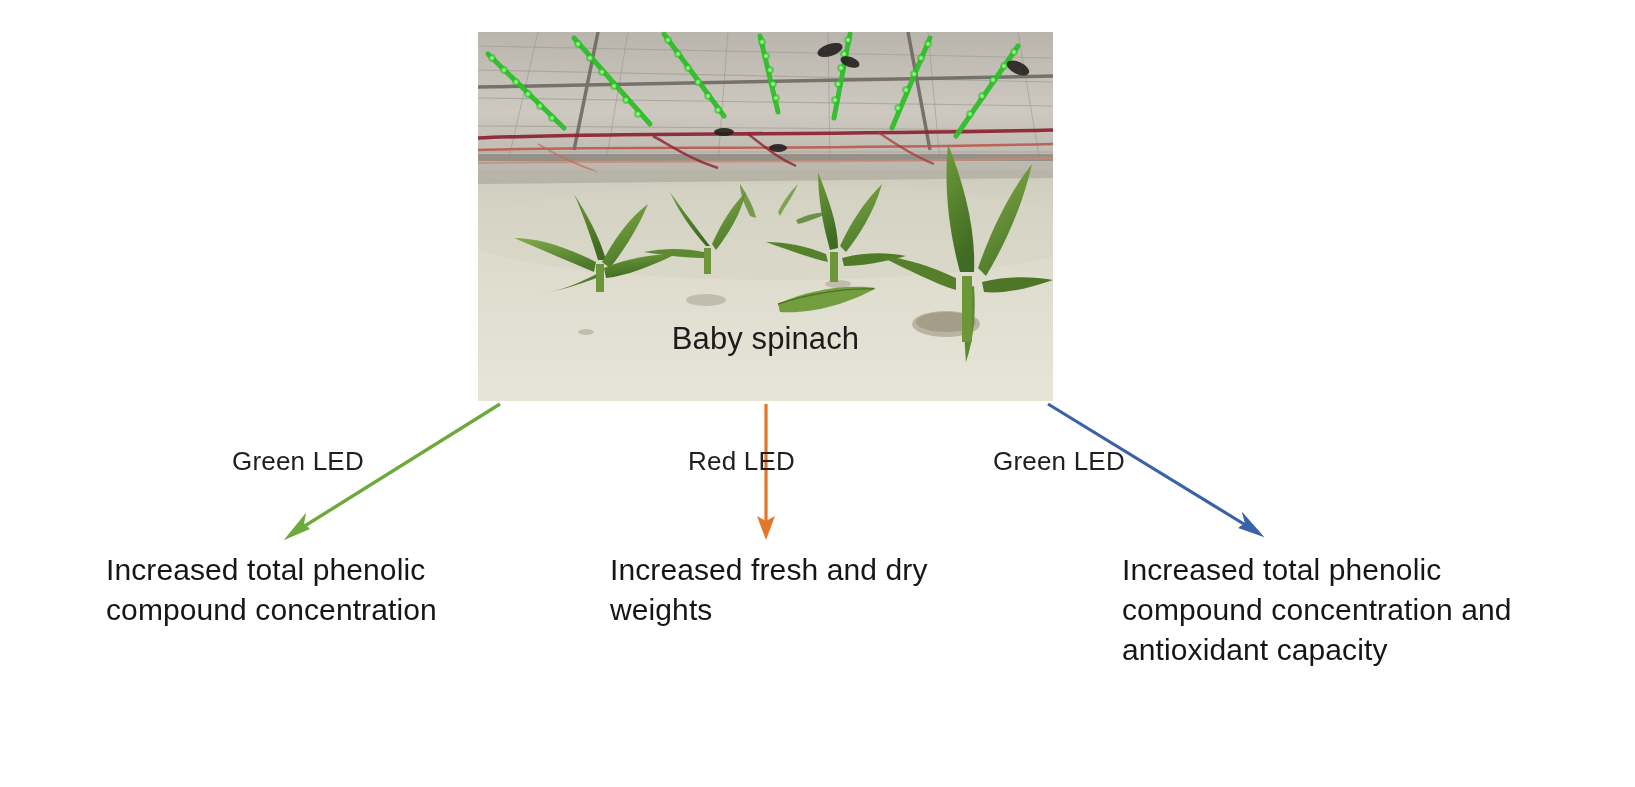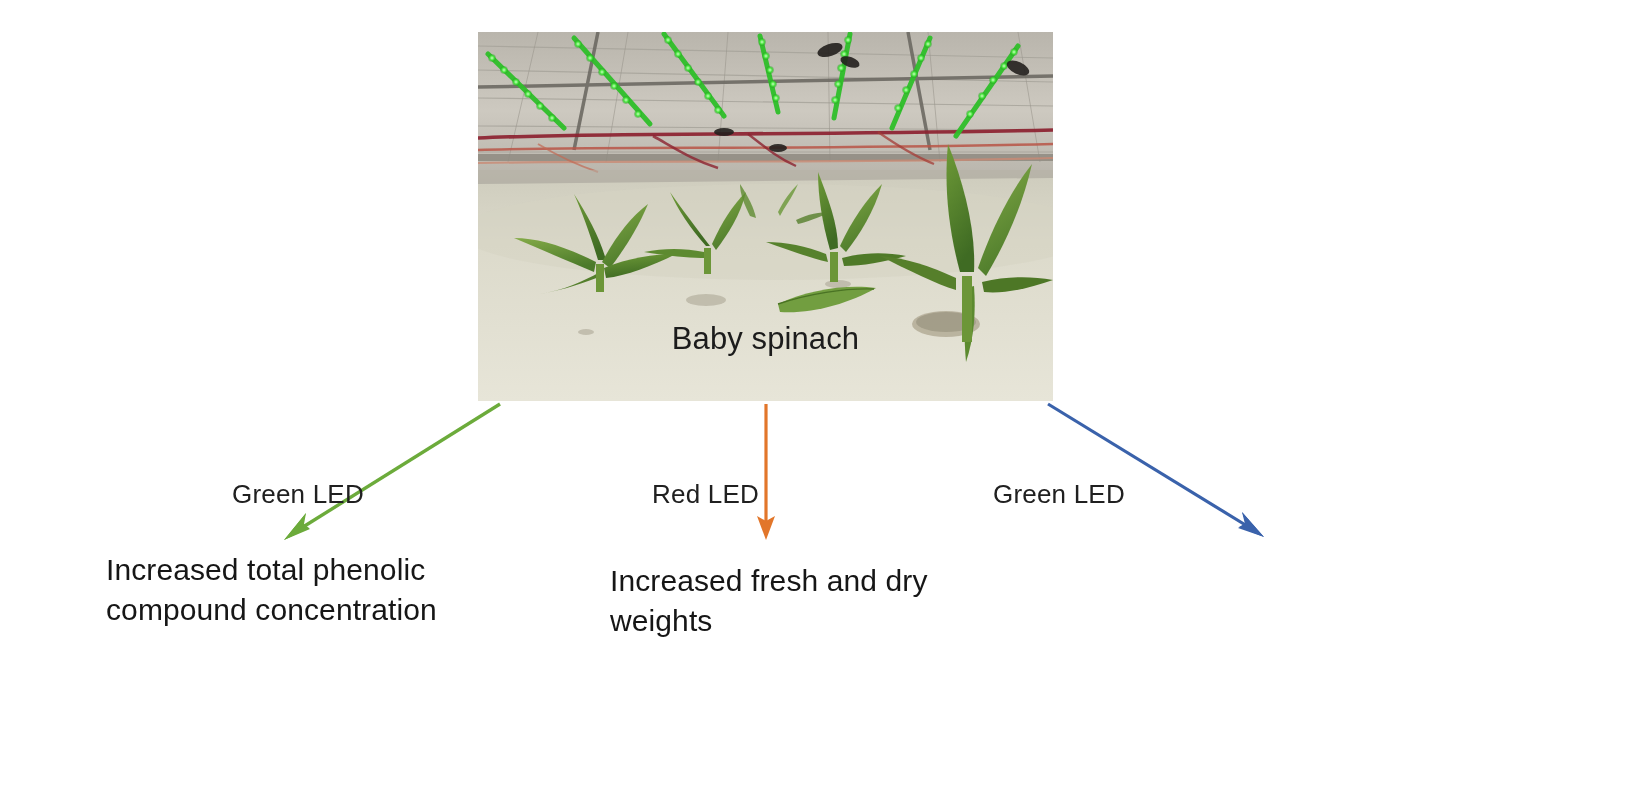--- a/index.html
+++ b/index.html
@@ -56,36 +56,35 @@
     pointer-events: none;
   }
 
   
   .arrow-label {
     position: absolute;
     font-size: 26px;
     color: #202020;
     white-space: nowrap;
     letter-spacing: 0.2px;
-    margin-top: 33px;
   }
   .lbl-green { left: 232px; top: 446px; }
-  .lbl-red   { left: 652px; top: 446px; }
+  .lbl-red   { left: 688px; top: 446px; }
   .lbl-blue  { left: 993px; top: 446px; }
 
   
   .outcome {
     position: absolute;
     font-size: 30px;
     line-height: 1.33;
     color: #161616;
     letter-spacing: 0.1px;
   }
   .out-left  { left: 62px;   top: 550px; width: 440px; margin-left: 44px; }
-  .out-mid   { left: 610px;  top: 550px; width: 330px; margin-top: 11px; }
+  .out-mid   { left: 610px;  top: 550px; width: 330px; }
   .out-right { left: 1122px; top: 550px; width: 430px; }
 </style>
 </head>
 <body>
 
 <div id="stage">
 
   <div class="photo-frame">
     <svg class="photo-svg" viewBox="0 0 575 369" preserveAspectRatio="none">
       <defs>
@@ -282,14 +281,15 @@
       <polygon points="1264,537 1242,512 1245,524 1238,528" fill="#3a62ab"></polygon>
     </g>
   </svg>
 
   <div class="arrow-label lbl-green">Green LED</div>
   <div class="arrow-label lbl-red">Red LED</div>
   <div class="arrow-label lbl-blue">Green LED</div>
 
   <div class="outcome out-left">Increased total phenolic compound concentration</div>
   <div class="outcome out-mid">Increased fresh and dry weights</div>
+  <div class="outcome out-right">Increased total phenolic compound concentration and antioxidant capacity</div>
 
 </div>
 
 </body></html>

